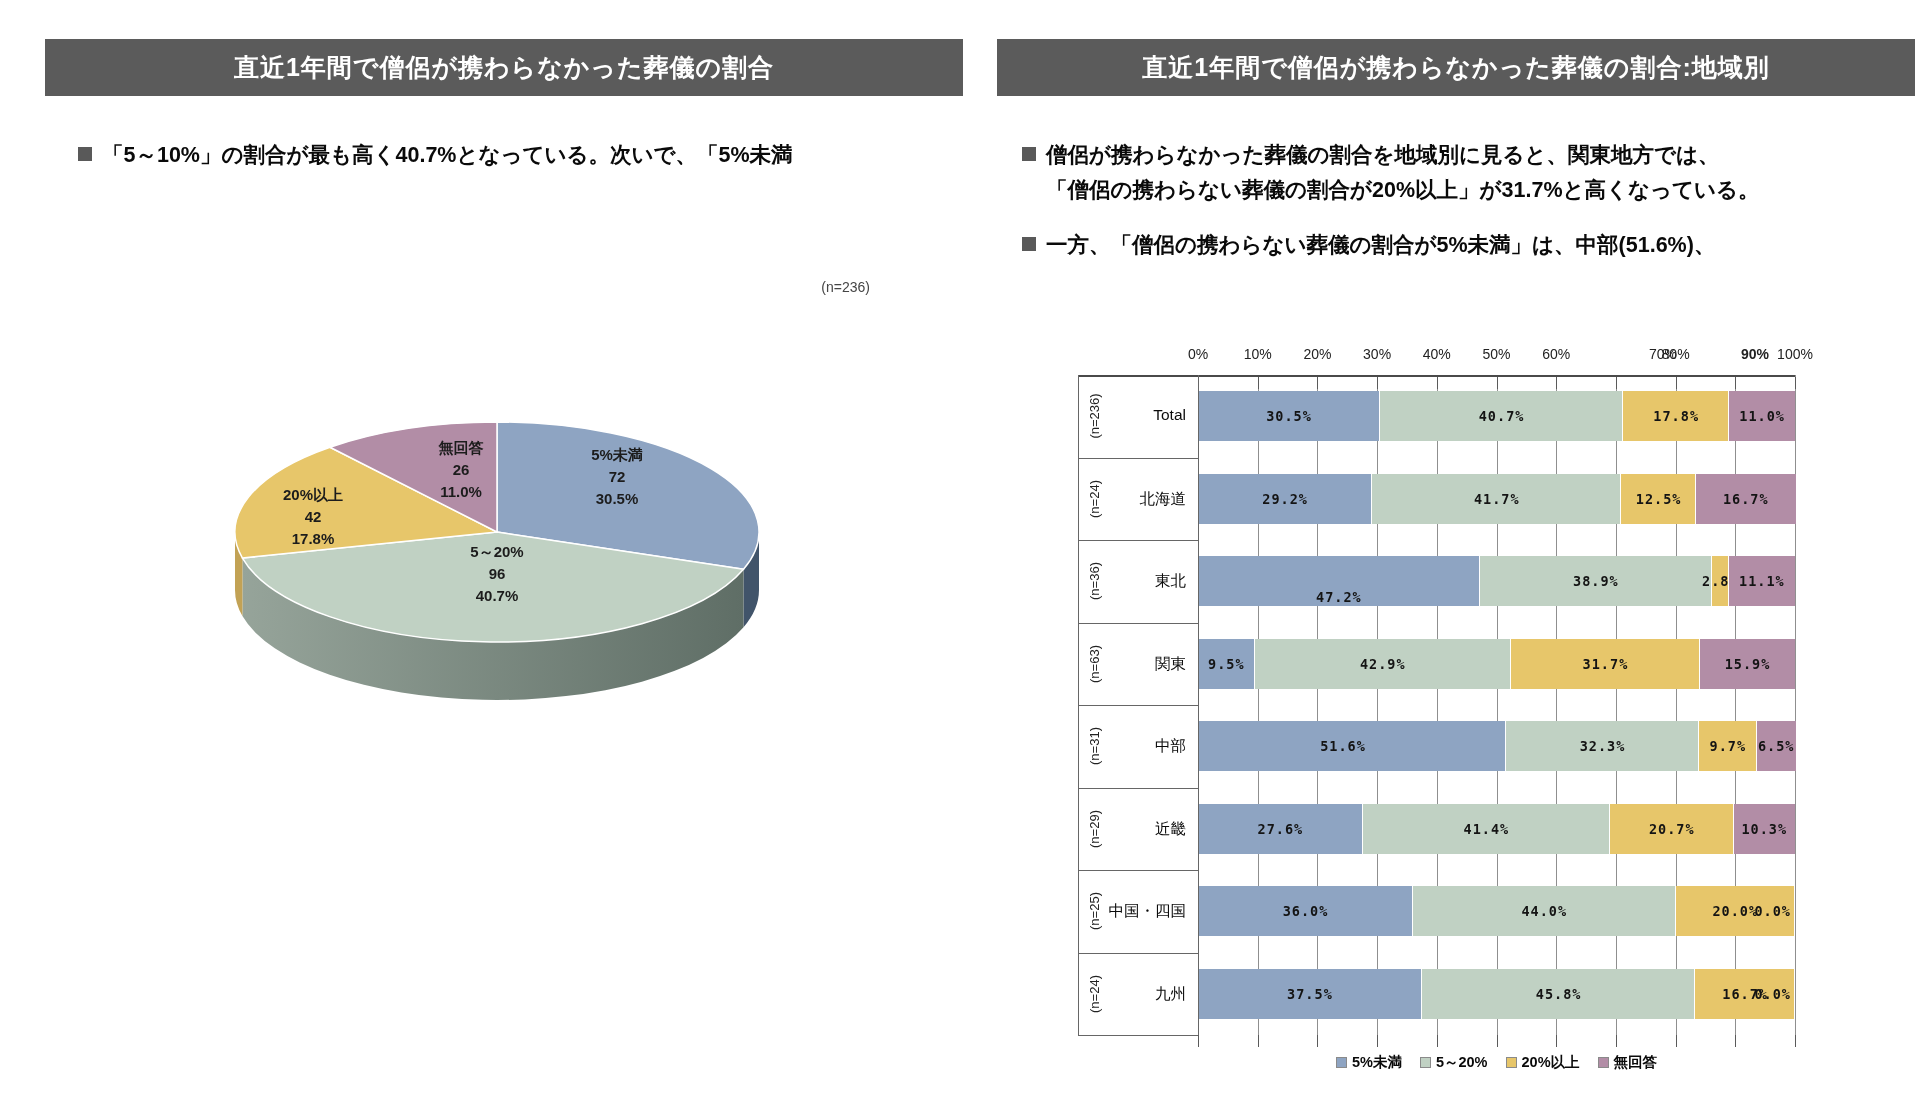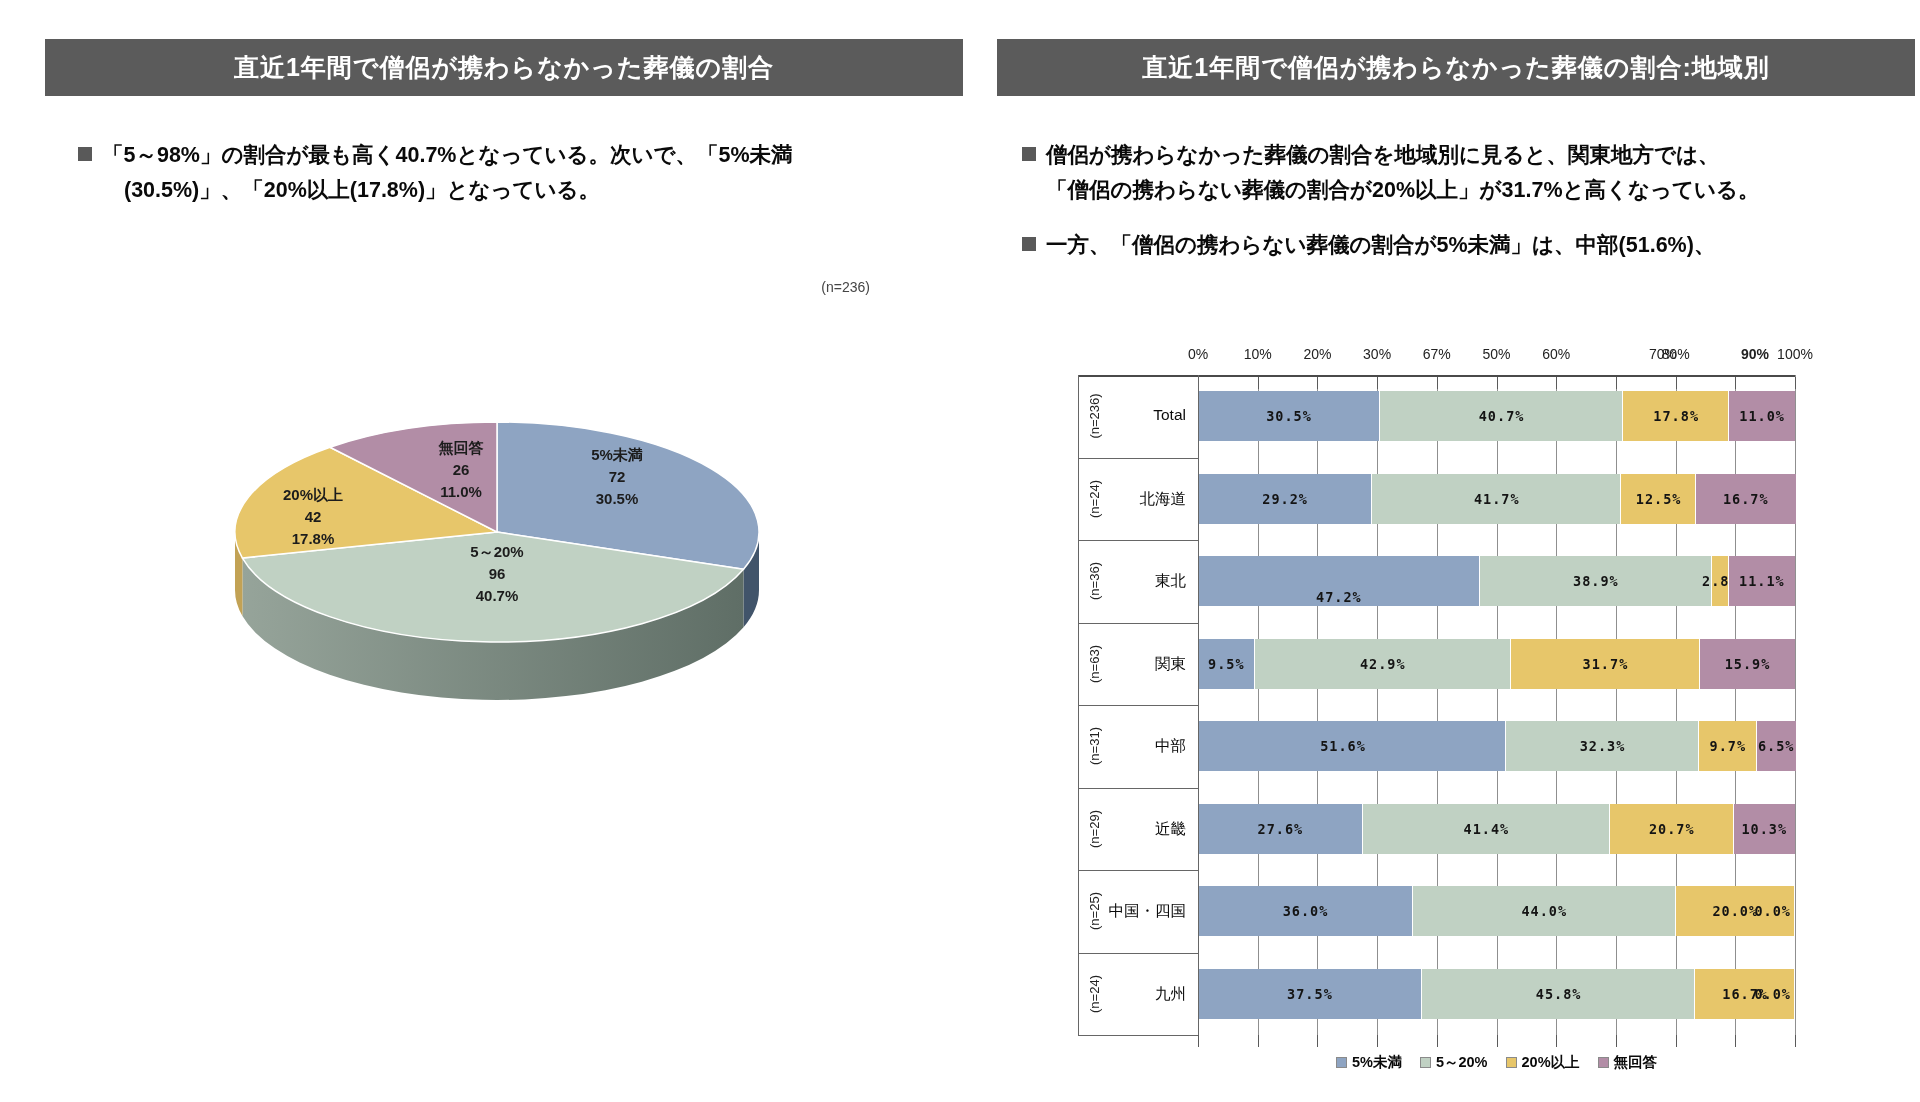--- a/index.html
+++ b/index.html
@@ -39,22 +39,21 @@
 
 <div class="page">
 
   <div class="title-bar" style="left:45px;top:39px;width:918px;">
     <span>直近1年間で僧侶が携わらなかった葬儀の割合</span>
   </div>
 
   <div class="bullet-row" style="left:78px;top:138px;width:880px;">
     <span class="bullet-marker"></span>
     <div class="bullet-text">
-      <div>「5～98%」の割合が最も高く40.7%となっている。次いで、「5%未満</div>
-      <div style="padding-left:22px">(30.5%)」、「20%以上(17.8%)」となっている。</div>
+      <div>「5～10%」の割合が最も高く40.7%となっている。次いで、「5%未満</div>
     </div>
   </div>
 
   <div class="n-label" style="left:770px;top:279px;width:100px;text-align:right;">(n=236)</div>
 
   <div id="pie-chart"><svg width="680" height="440">
         <defs>
           <linearGradient id="gw" x1="0" y1="0" x2="1" y2="0">
             <stop offset="0" stop-color="#96a49a"></stop>
             <stop offset="1" stop-color="#5f6e66"></stop>
@@ -204,21 +203,21 @@
       <div class="tick" style="left: 120px; top: 697px; height: 12px;"></div>
       <div class="axis-label" style="left: 179.7px; top: 8px;">10%</div>
       <div class="tick" style="left: 179.7px; top: 39px; height: 12px;"></div>
       <div class="tick" style="left: 179.7px; top: 697px; height: 12px;"></div>
       <div class="axis-label" style="left: 239.4px; top: 8px;">20%</div>
       <div class="tick" style="left: 239.4px; top: 39px; height: 12px;"></div>
       <div class="tick" style="left: 239.4px; top: 697px; height: 12px;"></div>
       <div class="axis-label" style="left: 299.1px; top: 8px;">30%</div>
       <div class="tick" style="left: 299.1px; top: 39px; height: 12px;"></div>
       <div class="tick" style="left: 299.1px; top: 697px; height: 12px;"></div>
-      <div class="axis-label" style="left: 358.8px; top: 8px;">67%</div>
+      <div class="axis-label" style="left: 358.8px; top: 8px;">40%</div>
       <div class="tick" style="left: 358.8px; top: 39px; height: 12px;"></div>
       <div class="tick" style="left: 358.8px; top: 697px; height: 12px;"></div>
       <div class="axis-label" style="left: 418.5px; top: 8px;">50%</div>
       <div class="tick" style="left: 418.5px; top: 39px; height: 12px;"></div>
       <div class="tick" style="left: 418.5px; top: 697px; height: 12px;"></div>
       <div class="axis-label" style="left: 478.2px; top: 8px;">60%</div>
       <div class="tick" style="left: 478.2px; top: 39px; height: 12px;"></div>
       <div class="tick" style="left: 478.2px; top: 697px; height: 12px;"></div>
       <div class="axis-label" style="left: 537.9px; top: 8px; margin-left: 47px;">70%</div>
       <div class="tick" style="left: 537.9px; top: 39px; height: 12px;"></div>

